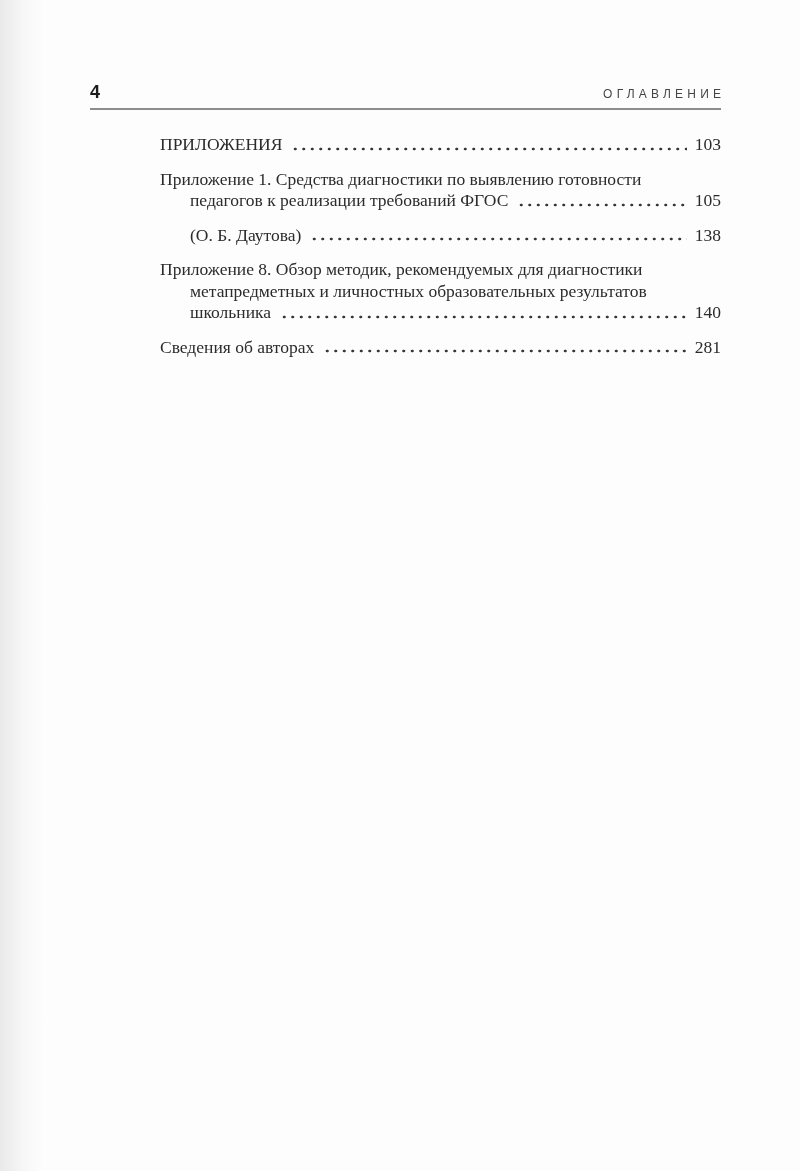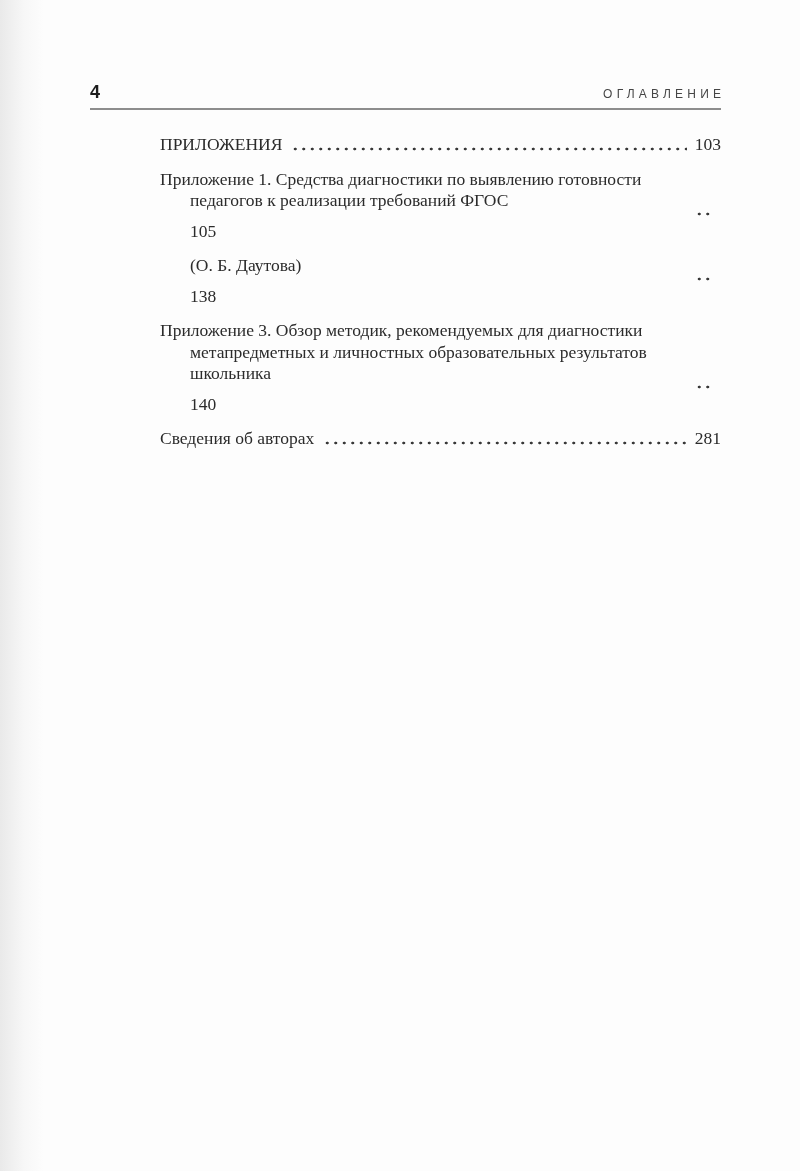--- a/index.html
+++ b/index.html
@@ -48,21 +48,21 @@
   }
   .toc {
     margin-top: 24px;
     margin-left: 70px;
     font-size: 17.5px;
     line-height: 21.5px;
     color: #2b2b2b;
   }
   .entry { margin-bottom: 13px; }
   .line { min-height: 21.5px; }
-  .line.cont { padding-left: 30px; flex-direction: column; }
+  .line.cont { padding-left: 30px; }
   .flexline { display: flex; align-items: baseline; }
   .flexline .t { white-space: nowrap; }
   .leader {
     flex: 1 1 auto;
     min-width: 18px;
     height: 4px;
     align-self: flex-end;
     margin: 0 8px 5px 9px;
     background-image: radial-gradient(circle, #383838 1.35px, rgba(0,0,0,0) 1.6px);
     background-size: 8.5px 4px;
@@ -107,21 +107,21 @@
 
       <div class="entry">
         <div class="line cont flexline">
           <span class="t">(О. Б. Даутова)</span>
           <span class="leader"></span>
           <span class="pg">138</span>
         </div>
       </div>
 
       <div class="entry">
-        <div class="line">Приложение 3. Обзор методик, рекомендуемых для диагностики</div>
+        <div class="line">Приложение 8. Обзор методик, рекомендуемых для диагностики</div>
         <div class="line cont">метапредметных и личностных образовательных результатов</div>
         <div class="line cont flexline">
           <span class="t">школьника</span>
           <span class="leader"></span>
           <span class="pg">140</span>
         </div>
       </div>
 
       <div class="entry">
         <div class="line flexline">

